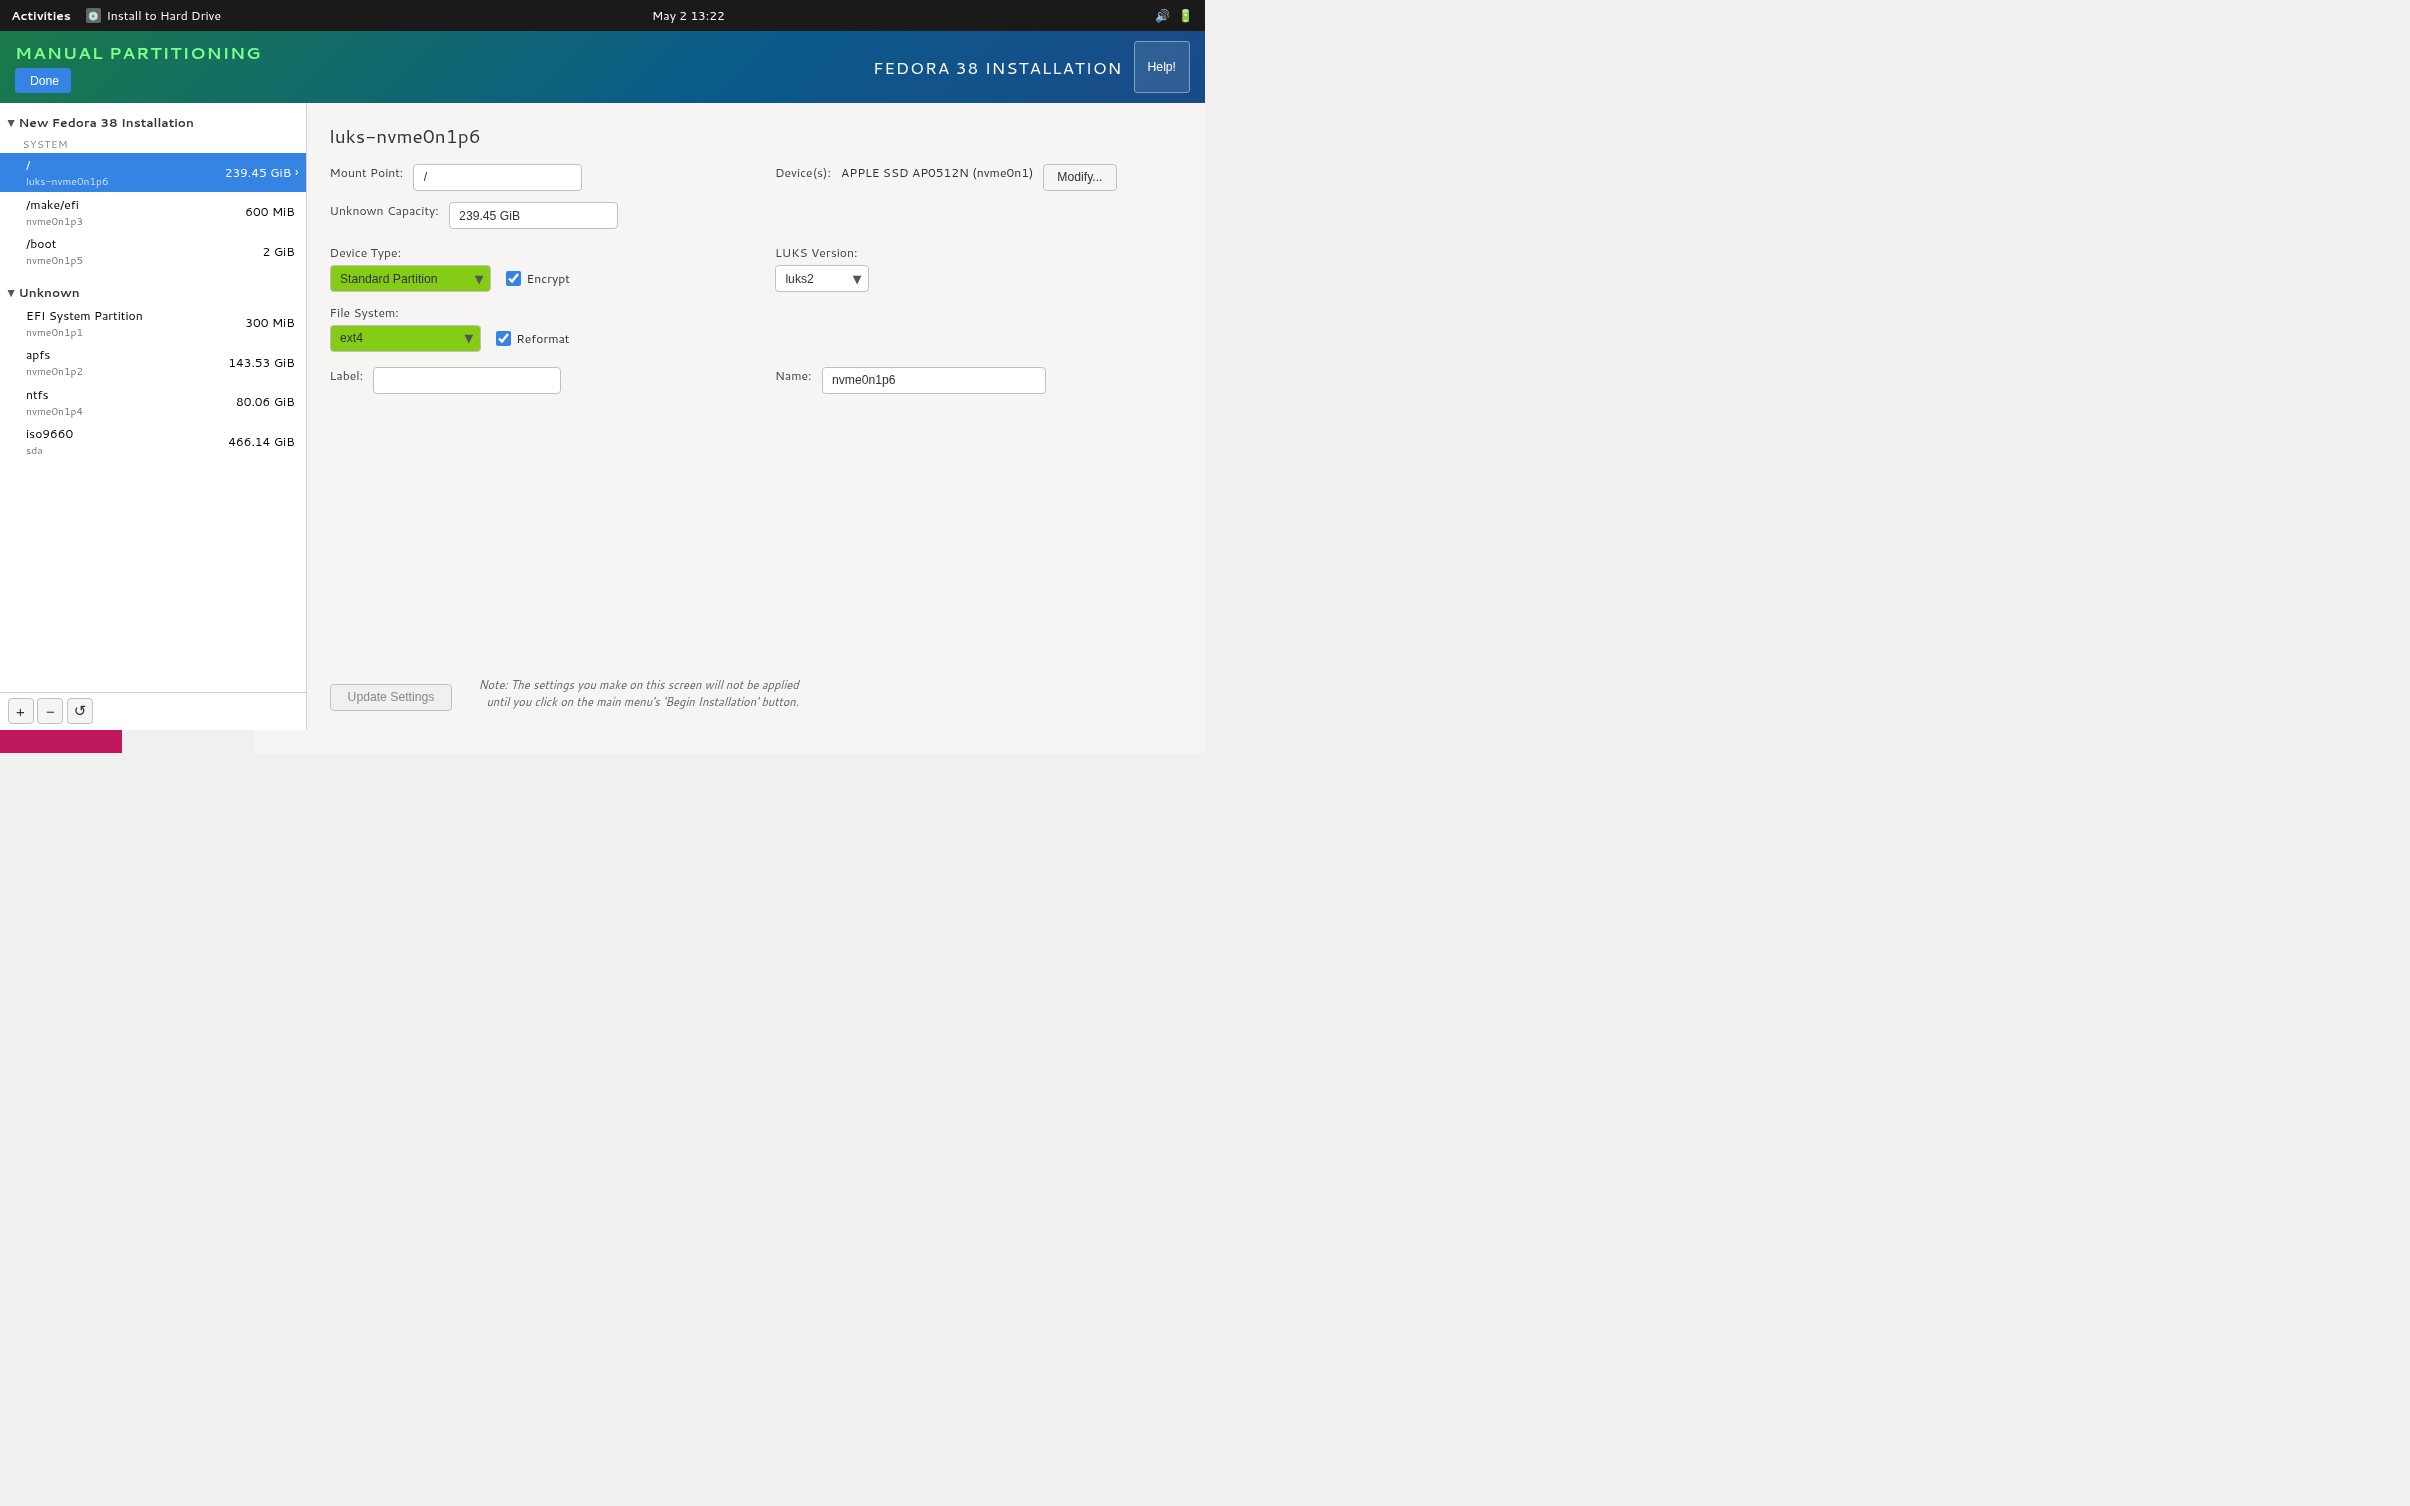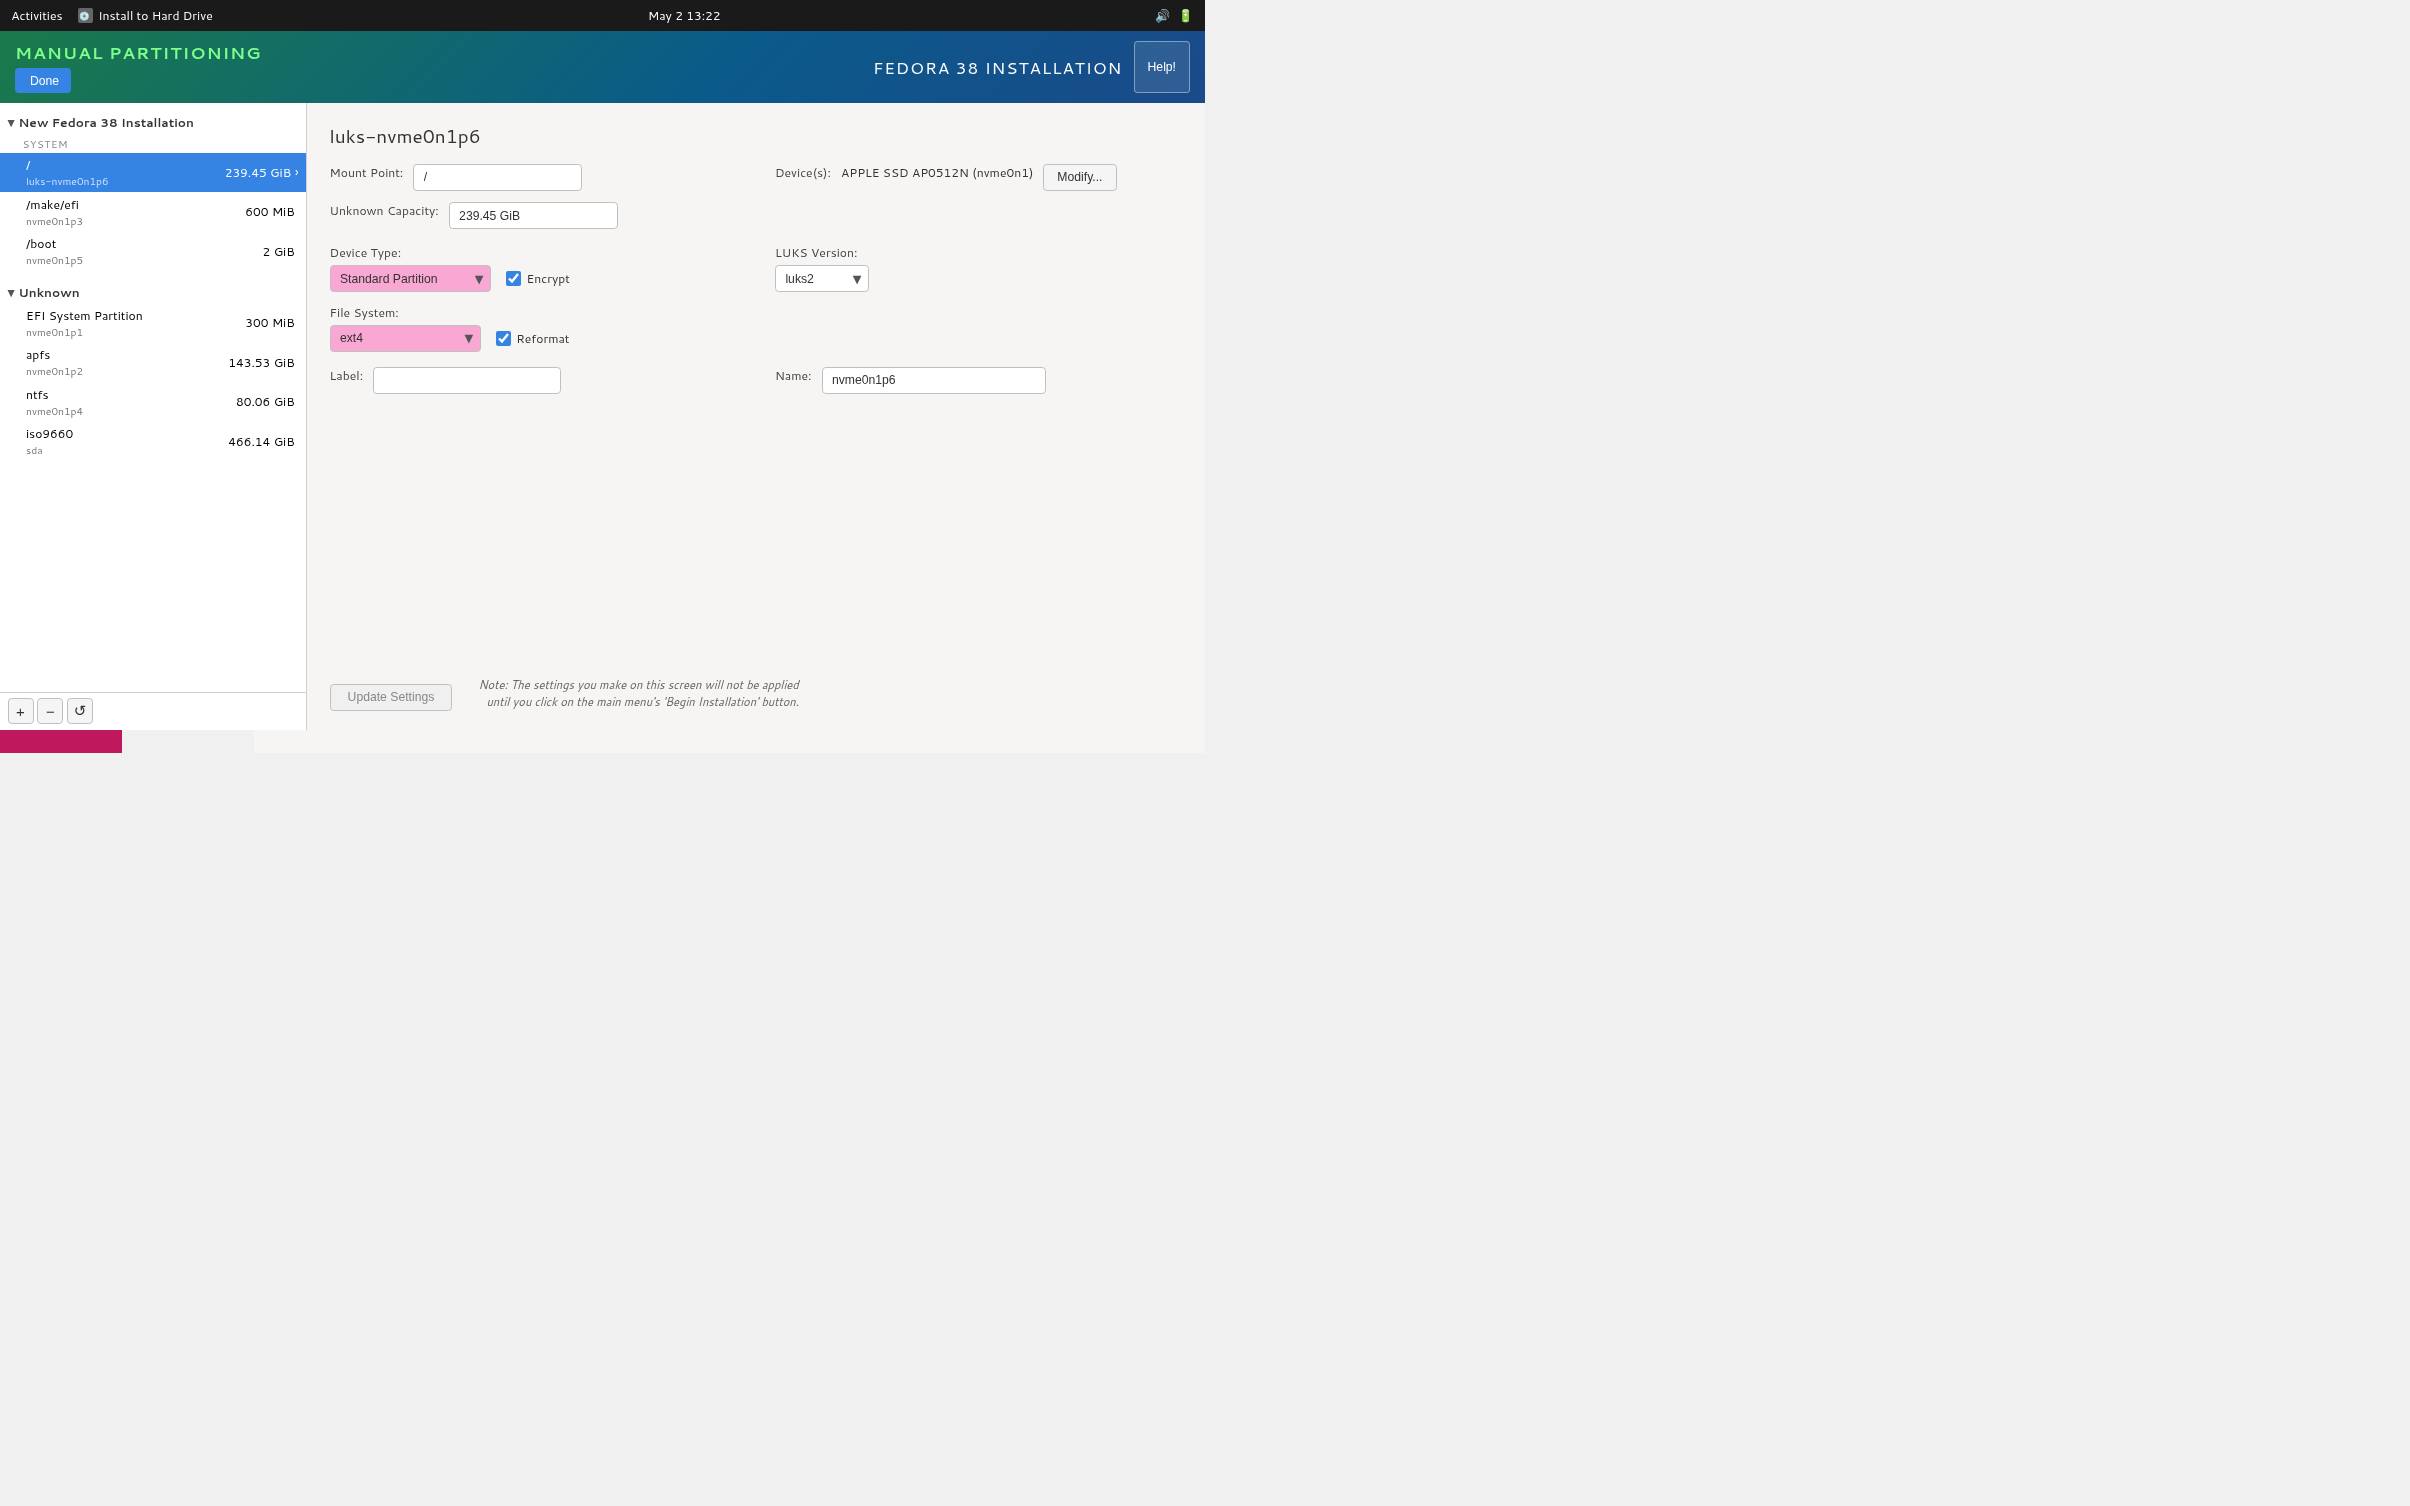--- a/index.html
+++ b/index.html
@@ -11,21 +11,21 @@
       color: white;
       display: flex;
       align-items: center;
       height: 31px;
       padding: 0 11.3px;
       justify-content: space-between;
     }
     .top-bar-left { display: flex; align-items: center; gap: 15px; }
     .top-bar-center { display: flex; align-items: center; gap: 7.5px; font-size: 12.2px; }
     .top-bar-right { display: flex; align-items: center; gap: 7.5px; }
-    .activities-btn { font-size: 12.2px; font-weight: normal; color: white; cursor: pointer; }
+    .activities-btn { font-size: 12.2px; font-weight: bold; color: white; cursor: pointer; }
     .window-title { display: flex; align-items: center; gap: 5.6px; font-size: 12.2px; color: white; }
     .window-icon { width: 15px; height: 15px; background: #666; border-radius: 1.9px; display: inline-flex; align-items: center; justify-content: center; font-size: 8.5px; color: white; }
 
     
     .header-banner {
       background: linear-gradient(135deg, #1a7a4a 0%, #0a5a8a 60%, #1a4a8a 100%);
       padding: 9.4px 15px;
       display: flex;
       align-items: center;
       justify-content: space-between;
@@ -177,21 +177,21 @@
     }
     .select-wrapper {
       position: relative;
       display: inline-block;
     }
     .form-select {
       border: 0.9px solid #c0c0c0;
       border-radius: 3.8px;
       padding: 5.6px 28px 5.6px 9.4px;
       font-size: 12.2px;
-      background: #f9a8d4;
+      background: #84cc16;
       color: #333;
       appearance: none;
       cursor: pointer;
       min-width: 151px;
     }
     .select-arrow {
       position: absolute;
       right: 7.5px;
       top: 50%;
       transform: translateY(-50%);

